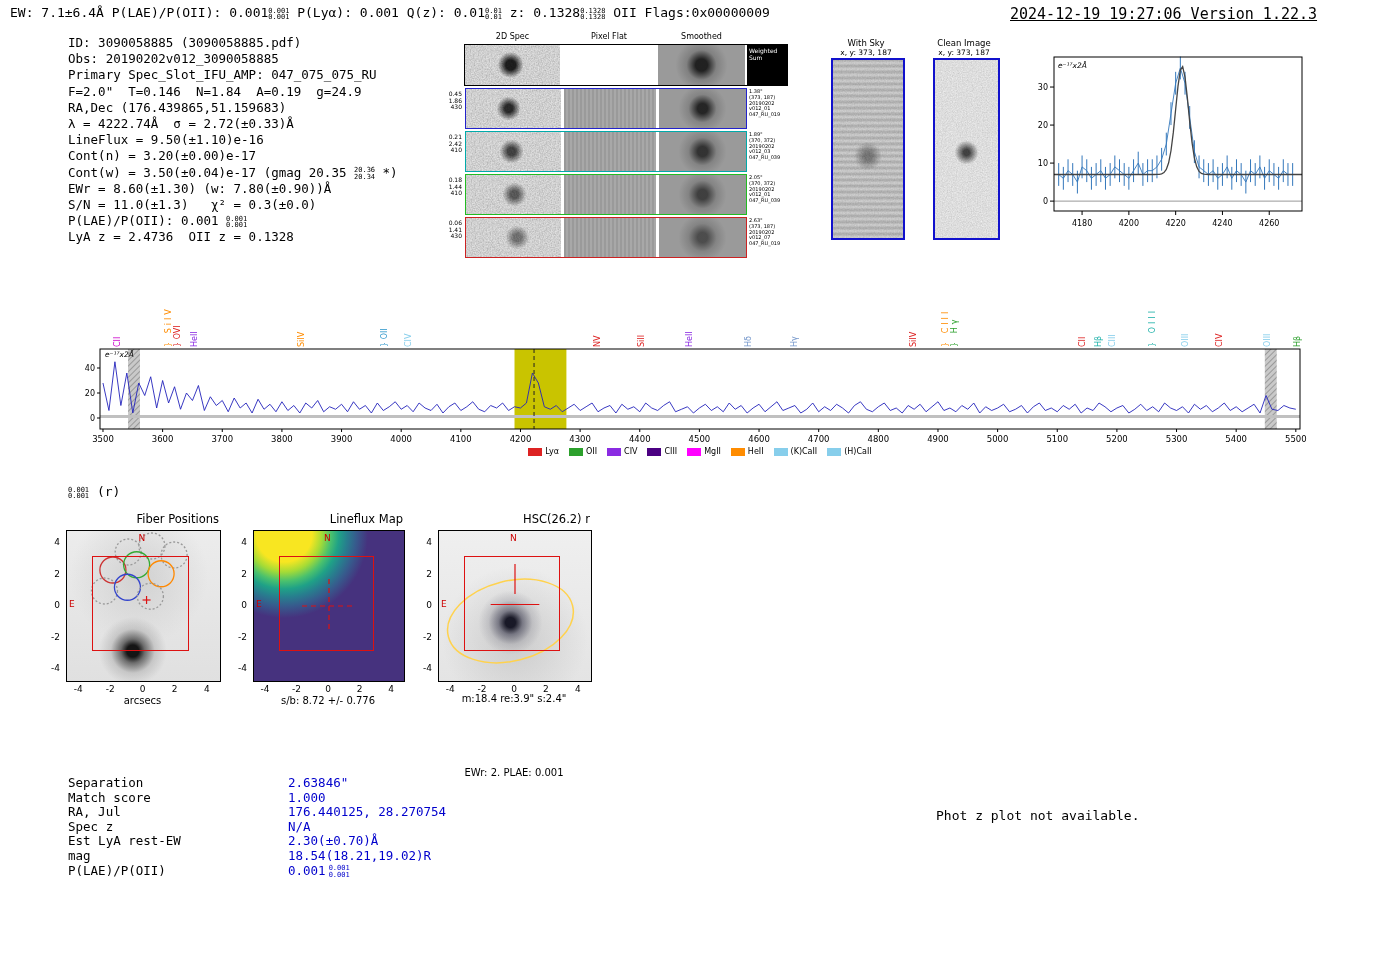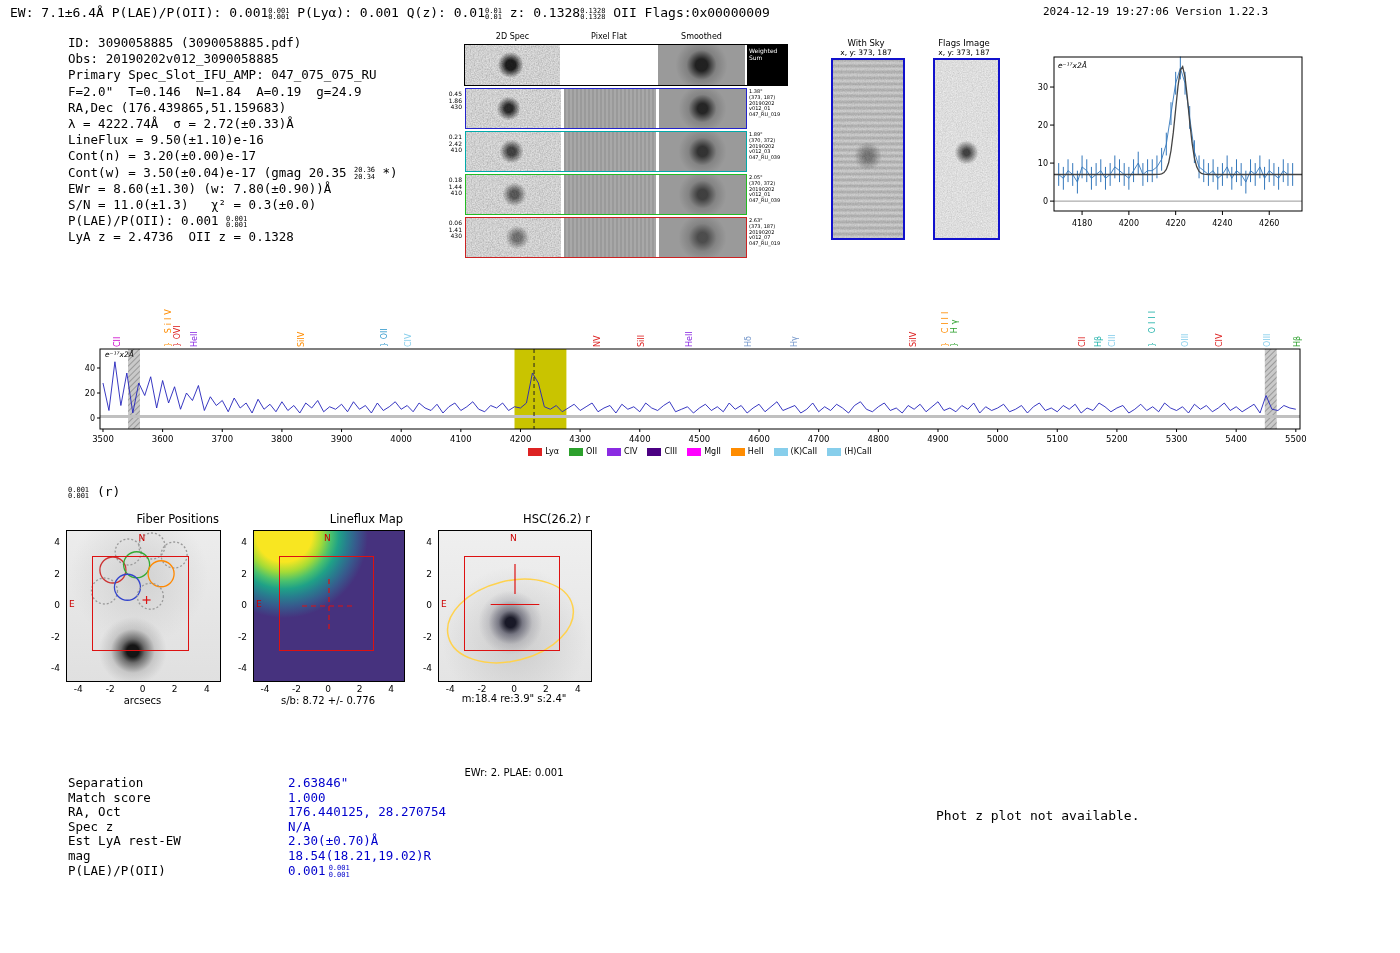--- a/index.html
+++ b/index.html
@@ -50,21 +50,21 @@
         <feFuncR type="linear" slope="0.45" intercept="0.50"></feFuncR>
         <feFuncG type="linear" slope="0.45" intercept="0.50"></feFuncG>
         <feFuncB type="linear" slope="0.45" intercept="0.50"></feFuncB>
         <feFuncA type="linear" slope="0" intercept="1"></feFuncA>
       </feComponentTransfer>
     </filter>
   </defs>
 </svg>
 
 <div id="header-line" class="abs" style="left:10px;top:5px;font-size:13px;white-space:nowrap;"><span>EW: 7.1±6.4Å  P(LAE)/P(OII): 0.001</span><span class="frac"><div>0.001</div><div>0.001</div></span><span>  P(Lyα): 0.001  Q(z): 0.01</span><span class="frac"><div>0.01</div><div>0.01</div></span><span>  z: 0.1328</span><span class="frac"><div>0.1328</div><div>0.1328</div></span><span> OII   Flags:0x00000009</span></div>
-<div class="abs" style="left:1043px;top:5px;font-size:11px;white-space:nowrap;">2024-12-19 19:27:06  Version 1.22.3</div>
+<div class="abs" style="left:1010px;top:5px;font-size:15px;white-space:nowrap;text-decoration:underline;">2024-12-19 19:27:06  Version 1.22.3</div>
 
 <div id="info-block" class="abs" style="left:68px;top:35px;font-size:12.5px;line-height:16.2px;white-space:pre;"><div style="height: 16.2px;"><span>ID: 3090058885 (3090058885.pdf)</span></div><div style="height: 16.2px;"><span>Obs: 20190202v012_3090058885</span></div><div style="height: 16.2px;"><span>Primary Spec_Slot_IFU_AMP: 047_075_075_RU</span></div><div style="height: 16.2px;"><span>F=2.0"  T=0.146  N=1.84  A=0.19  g=24.9</span></div><div style="height: 16.2px;"><span>RA,Dec (176.439865,51.159683)</span></div><div style="height: 16.2px;"><span>λ = 4222.74Å  σ = 2.72(±0.33)Å</span></div><div style="height: 16.2px;"><span>LineFlux = 9.50(±1.10)e-16</span></div><div style="height: 16.2px;"><span>Cont(n) = 3.20(±0.00)e-17</span></div><div style="height: 16.2px;"><span>Cont(w) = 3.50(±0.04)e-17 (gmag 20.35 </span><span class="frac"><div>20.36</div><div>20.34</div></span><span> *)</span></div><div style="height: 16.2px;"><span>EWr = 8.60(±1.30) (w: 7.80(±0.90))Å</span></div><div style="height: 16.2px;"><span>S/N = 11.0(±1.3)   χ² = 0.3(±0.0)</span></div><div style="height: 16.2px;"><span>P(LAE)/P(OII): 0.001 </span><span class="frac"><div>0.001</div><div>0.001</div></span></div><div style="height: 16.2px;"><span>LyA z = 2.4736  OII z = 0.1328</span></div></div>
 
 <div class="spec2d-hdr" style="left:465px;top:32px;width:95px;">2D Spec</div>
 <div class="spec2d-hdr" style="left:563px;top:32px;width:92px;">Pixel Flat</div>
 <div class="spec2d-hdr" style="left:658px;top:32px;width:87px;">Smoothed</div>
 
 <div id="wrow" class="abs" style="left:464px;top:44px;width:322px;height:40px;border:1.5px solid #000;">
   <div class="strip s2d" style="left:0px;top:0px;width:95px;height:40px;">
       <svg class="noise-svg">
@@ -170,21 +170,21 @@
 <div class="imgtitle" style="left:831px;top:38px;width:70px;">With Sky</div>
 <div class="imgtitle" style="left:823px;top:48px;width:86px;font-size:7.5px;">x, y: 373, 187</div>
 <div id="withsky" class="abs" style="left:831px;top:58px;width:70px;height:178px;border:2.5px solid #1111cc;overflow:hidden;
      background:radial-gradient(circle at 50% 54%, rgba(20,20,20,0.85) 0 4px, rgba(20,20,20,0) 14px),
      repeating-linear-gradient(180deg,#8a8a8a 0px,#cccccc 3px,#8a8a8a 6px);">
     <svg class="noise-svg" style="opacity: 0.45;">
       <rect width="100%" height="100%" filter="url(#grain)"></rect>
     </svg>
   </div>
 
-<div class="imgtitle" style="left:931px;top:38px;width:66px;">Flags Image</div>
+<div class="imgtitle" style="left:931px;top:38px;width:66px;">Clean Image</div>
 <div class="imgtitle" style="left:921px;top:48px;width:86px;font-size:7.5px;">x, y: 373, 187</div>
 <div id="cleanimg" class="abs" style="left:933px;top:58px;width:63px;height:178px;border:2.5px solid #1111cc;overflow:hidden;background:#bdbdbd;">
     <svg class="noise-svg">
       <rect width="100%" height="100%" filter="url(#grainL)"></rect>
     </svg>
   <div class="blob" style="background:radial-gradient(circle at 50% 52%, rgba(30,30,30,0.8) 0 3px, rgba(30,30,30,0) 12px);"></div>
 </div>
 
 <div id="zoomchart" class="abs" style="left:1030px;top:47px;width:285px;height:192px;"><svg width="285" height="192">
       <line x1="24" y1="154.11358024691359" x2="272" y2="154.11358024691359" stroke="#999" stroke-width="1"></line>
@@ -469,20 +469,20 @@
     <div class="tick" style="left: 567.84px; top: 684px; width: 20px; text-align: center;">4</div>
     <div class="tick" style="left: 414px; top: 537px; width: 18px; text-align: right;">4</div>
     <div class="redsq" style="left: 463.84px; top: 555.5px; width: 94.24px; height: 93px;"></div>
     <div class="compass" style="left: 510px; top: 533px;">N</div>
     <div class="compass" style="left: 441px; top: 599px;">E</div>
   </div>
 
 <div id="match-table" class="abs" style="left:68px;top:772px;">
     <div class="trow"><span class="tlabel">Separation</span><span class="tval">2.63846"</span></div>
     <div class="trow"><span class="tlabel">Match score</span><span class="tval">1.000</span></div>
-    <div class="trow"><span class="tlabel">RA, Oct</span><span class="tval">176.440125, 28.270754</span></div>
+    <div class="trow"><span class="tlabel">RA, Jul</span><span class="tval">176.440125, 28.270754</span></div>
     <div class="trow"><span class="tlabel">Spec z</span><span class="tval">N/A</span></div>
     <div class="trow"><span class="tlabel">Est LyA rest-EW</span><span class="tval">2.30(±0.70)Å</span></div>
     <div class="trow"><span class="tlabel">mag</span><span class="tval">18.54(18.21,19.02)R</span></div>
     <div class="trow"><span class="tlabel">P(LAE)/P(OII)</span><span class="tval">0.001</span><span style="color: rgb(0, 0, 204);"><span class="frac" style="margin-left: 3px;"><div>0.001</div><div>0.001</div></span></span></div>
   </div>
 
 <div class="abs" style="left:936px;top:808px;font-size:13px;">Phot z plot not available.</div>
 
 </body></html>

